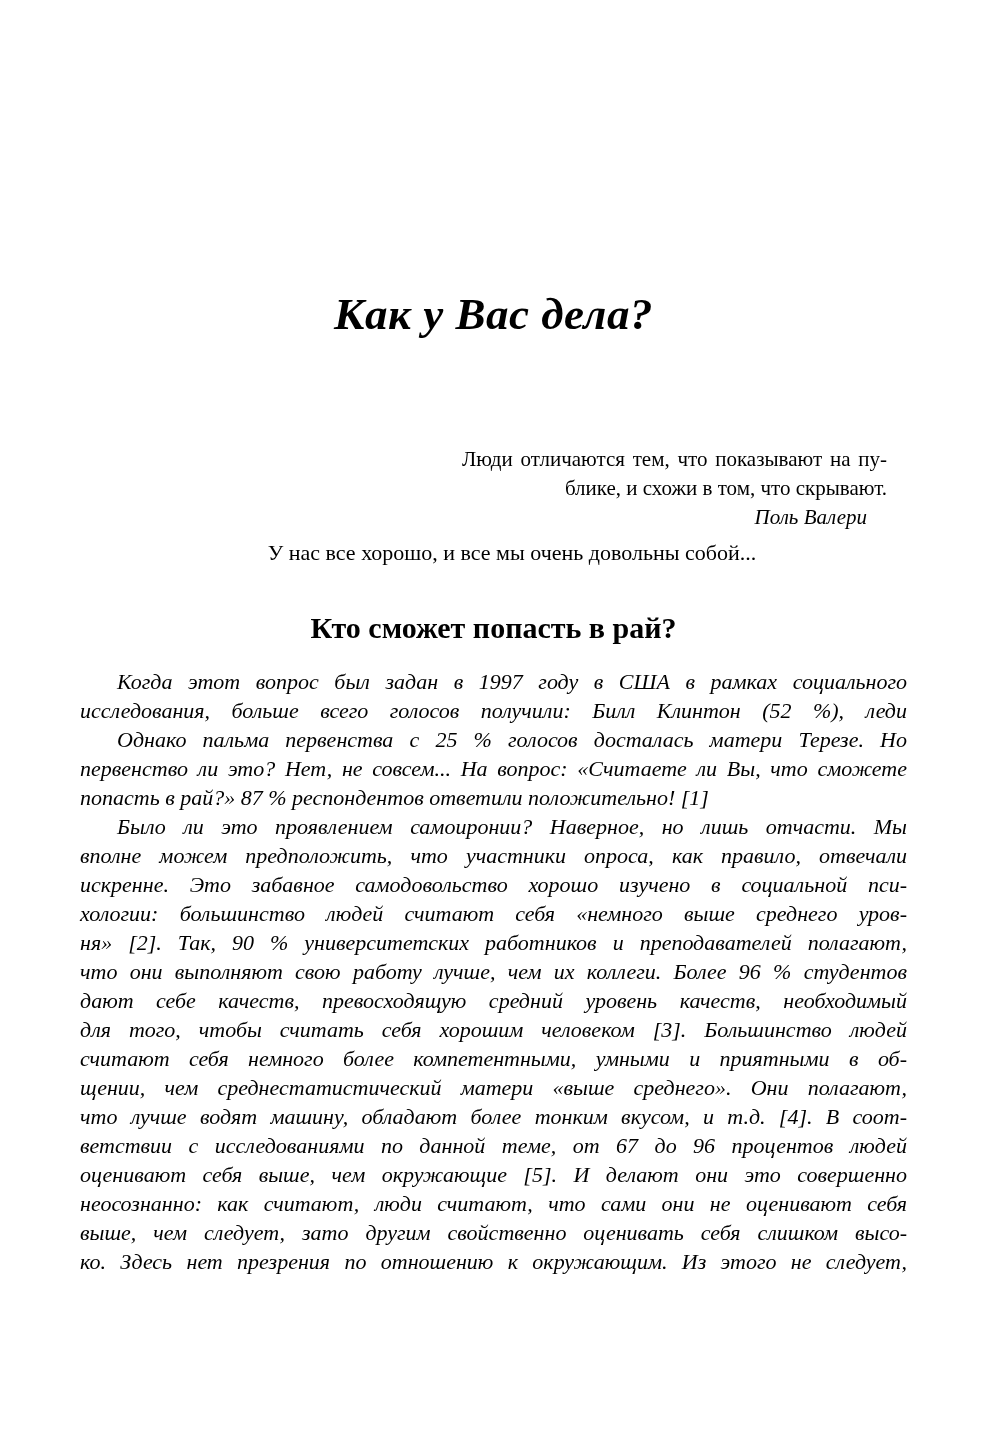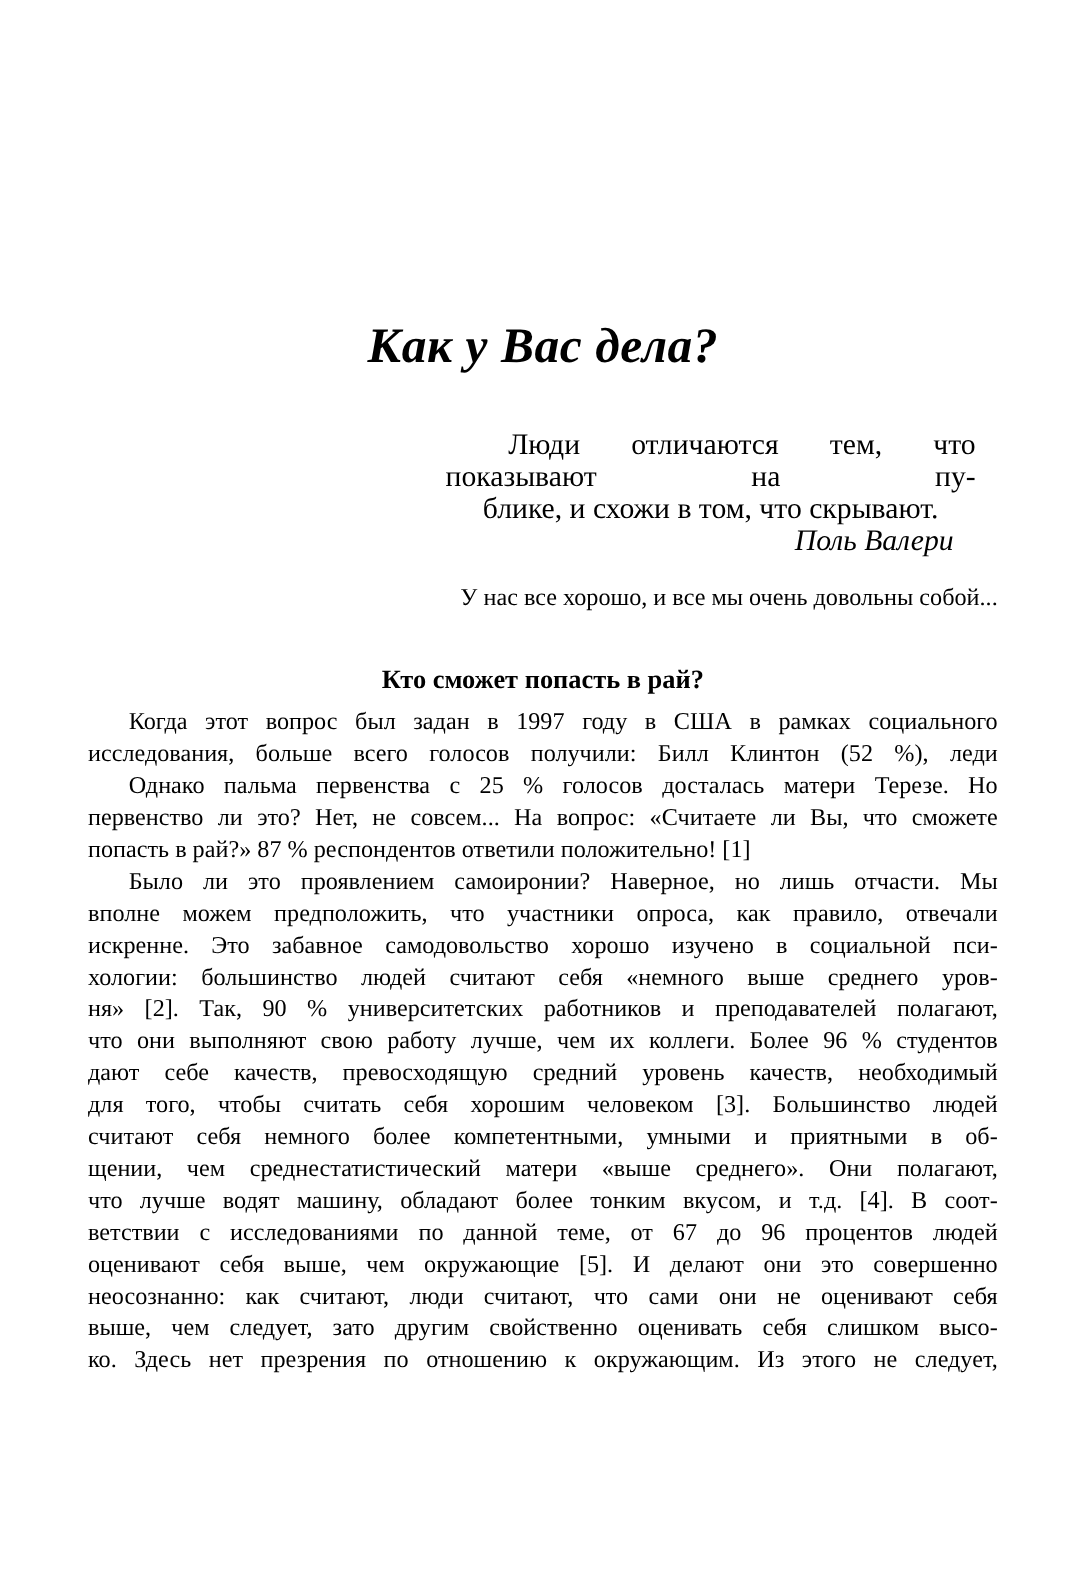--- a/index.html
+++ b/index.html
@@ -25,57 +25,58 @@
   .chapter-title {
     margin-top: 287px;
     font-size: 45px;
     line-height: 54px;
     font-weight: bold;
     font-style: italic;
     text-align: center;
     letter-spacing: 0.5px;
   }
   .epigraph {
-    margin-top: 49px;
+    margin-top: 104px;
     margin-left: 325px;
     width: 482px;
-    font-size: 27px;
+    font-size: 21px;
     line-height: 29px;
   }
   .epigraph .eline-first {
     text-align: justify;
     text-align-last: justify;
     text-indent: 57px;
   }
   .epigraph .eline-last {
-    text-align: center;
+    text-align: right;
   }
   .epigraph .attribution {
     font-style: italic;
     text-align: right;
     padding-right: 20px;
   }
   .intro {
-    margin-top: 22px;
+    margin-top: 6px;
     font-size: 22px;
     line-height: 30px;
     text-indent: 37px;
-    text-align: right;
+    text-align: center;
   }
   .section-heading {
     margin-top: 41px;
-    font-size: 24px;
+    font-size: 30px;
     line-height: 38px;
     font-weight: bold;
     text-align: center;
   }
   .body-text {
-    margin-top: 4px;
+    margin-top: 20px;
     font-size: 22px;
     line-height: 29px;
+    font-style: italic;
   }
   .paragraph { margin: 0; }
   .jline {
     text-align: justify;
     text-align-last: justify;
   }
   .jline.indent { text-indent: 37px; }
   .jline.lastline {
     text-align: left;
     text-align-last: left;

